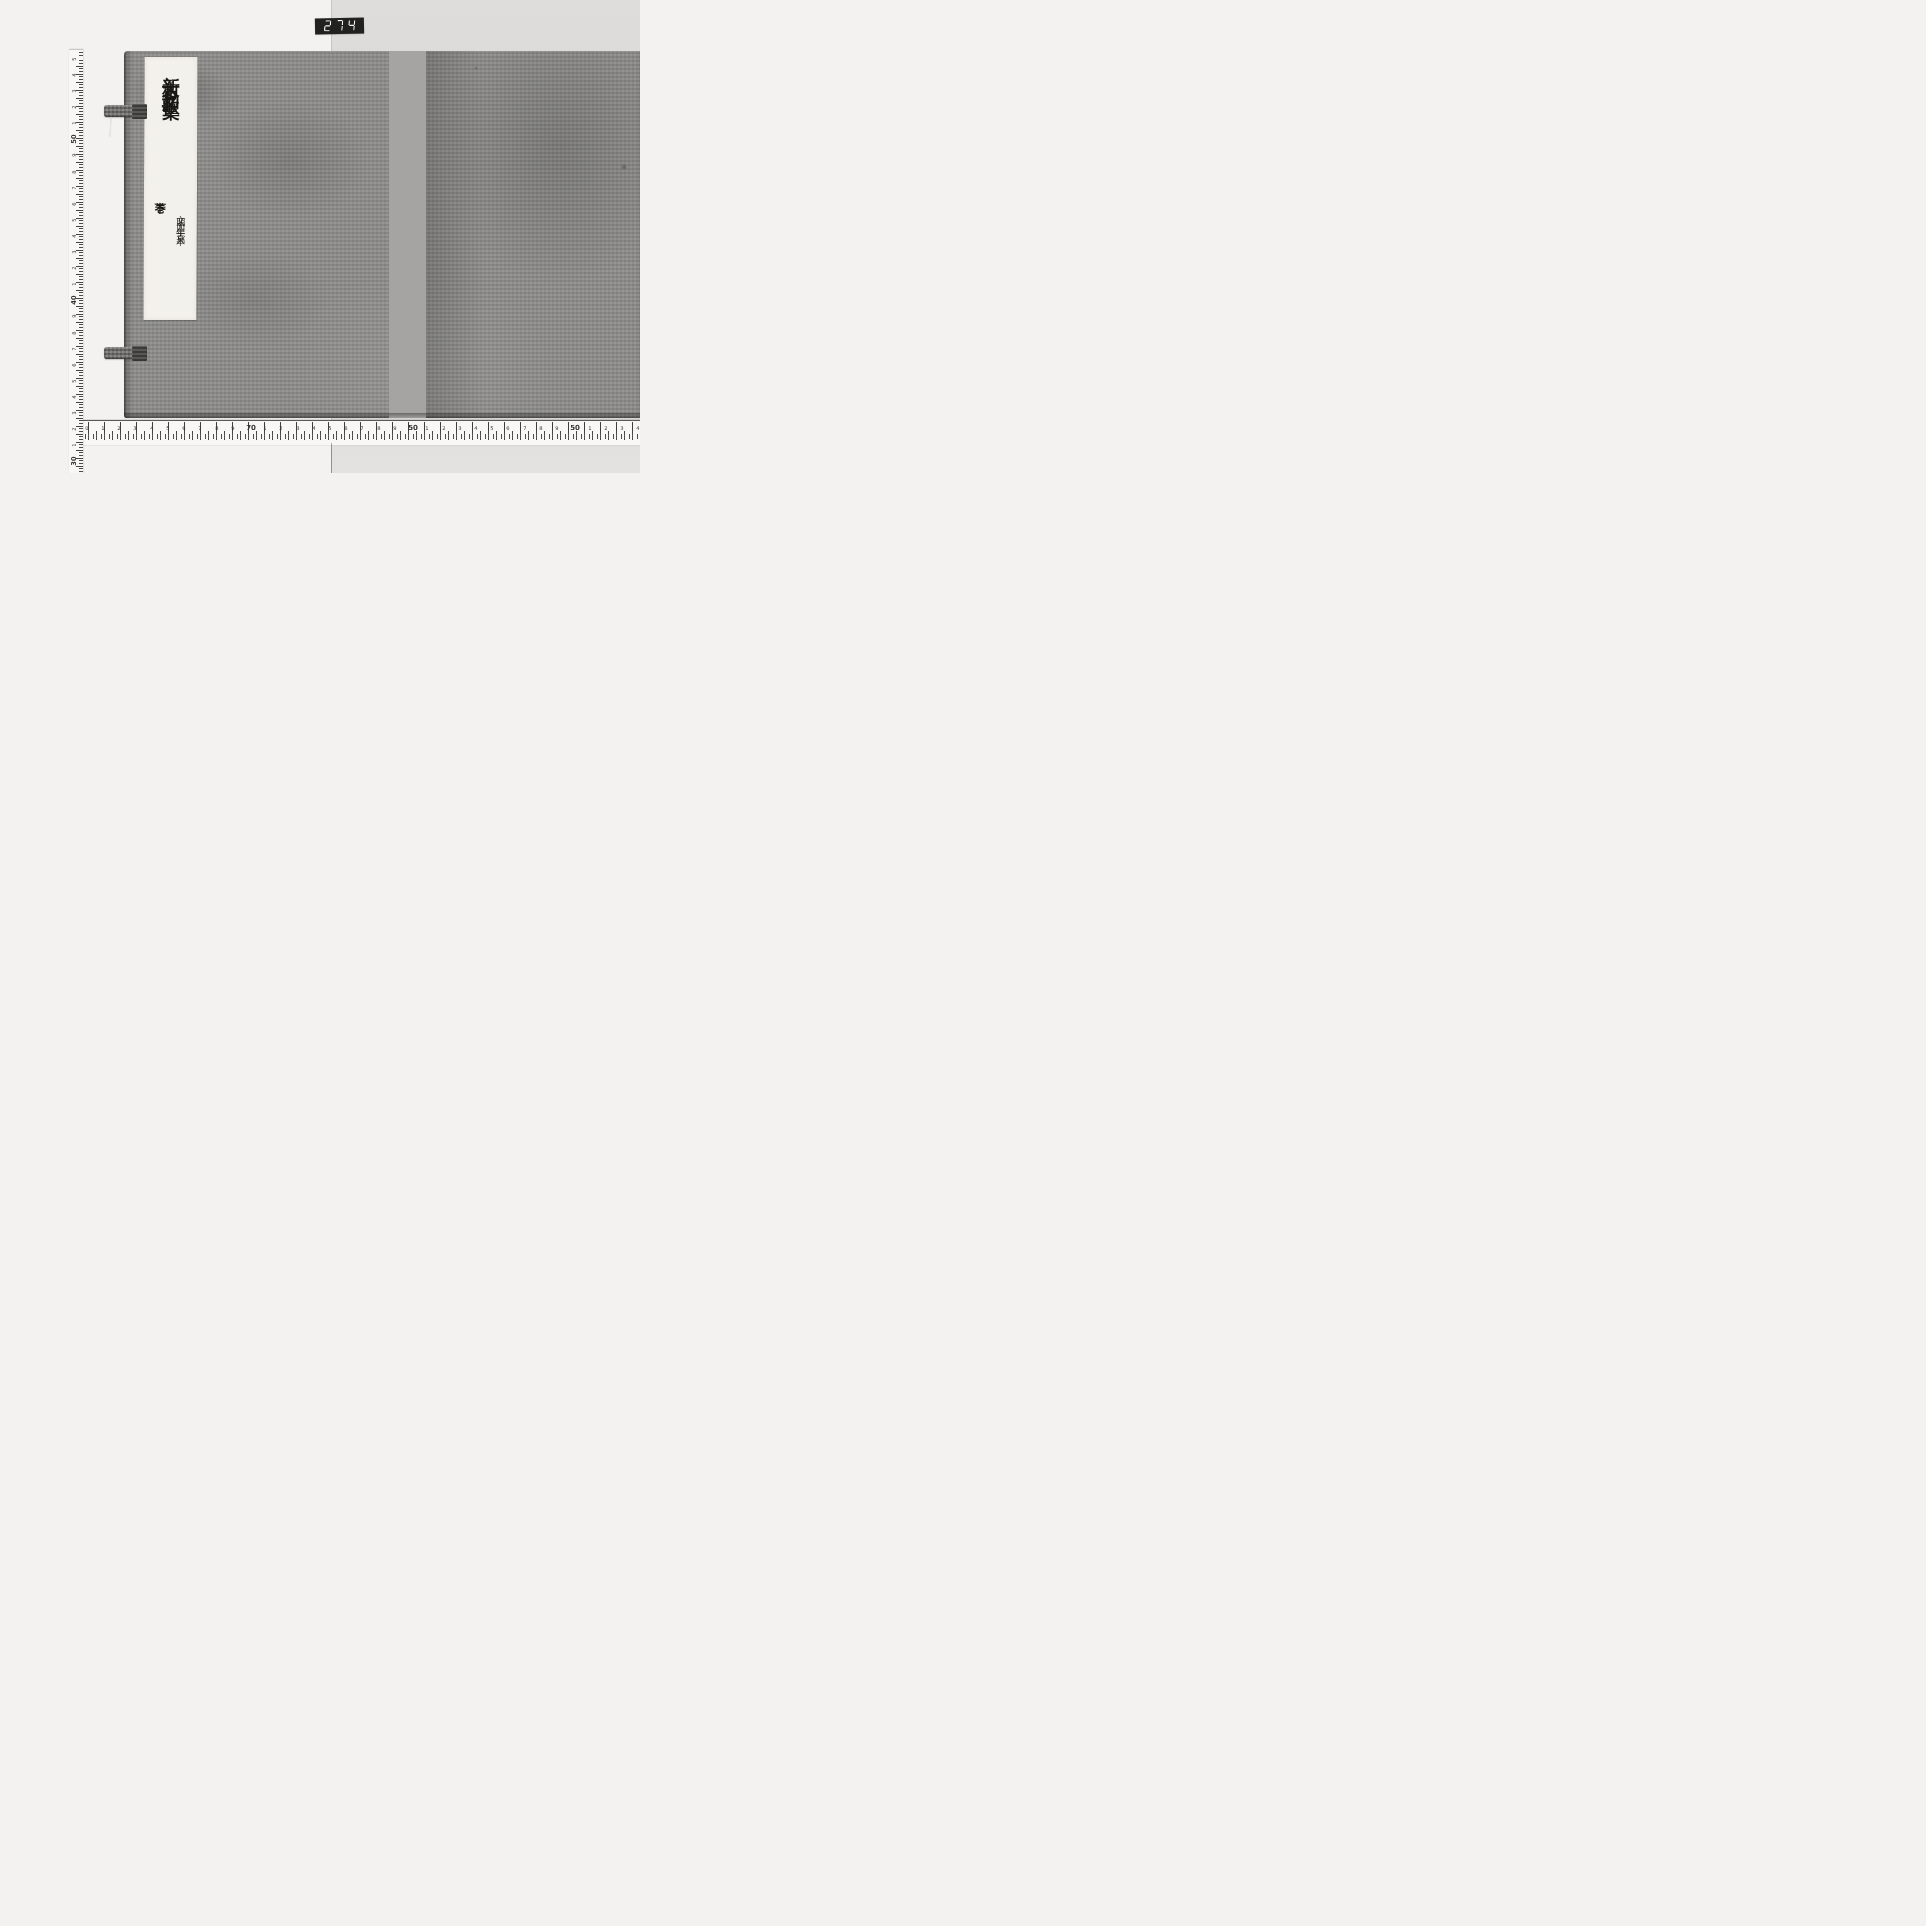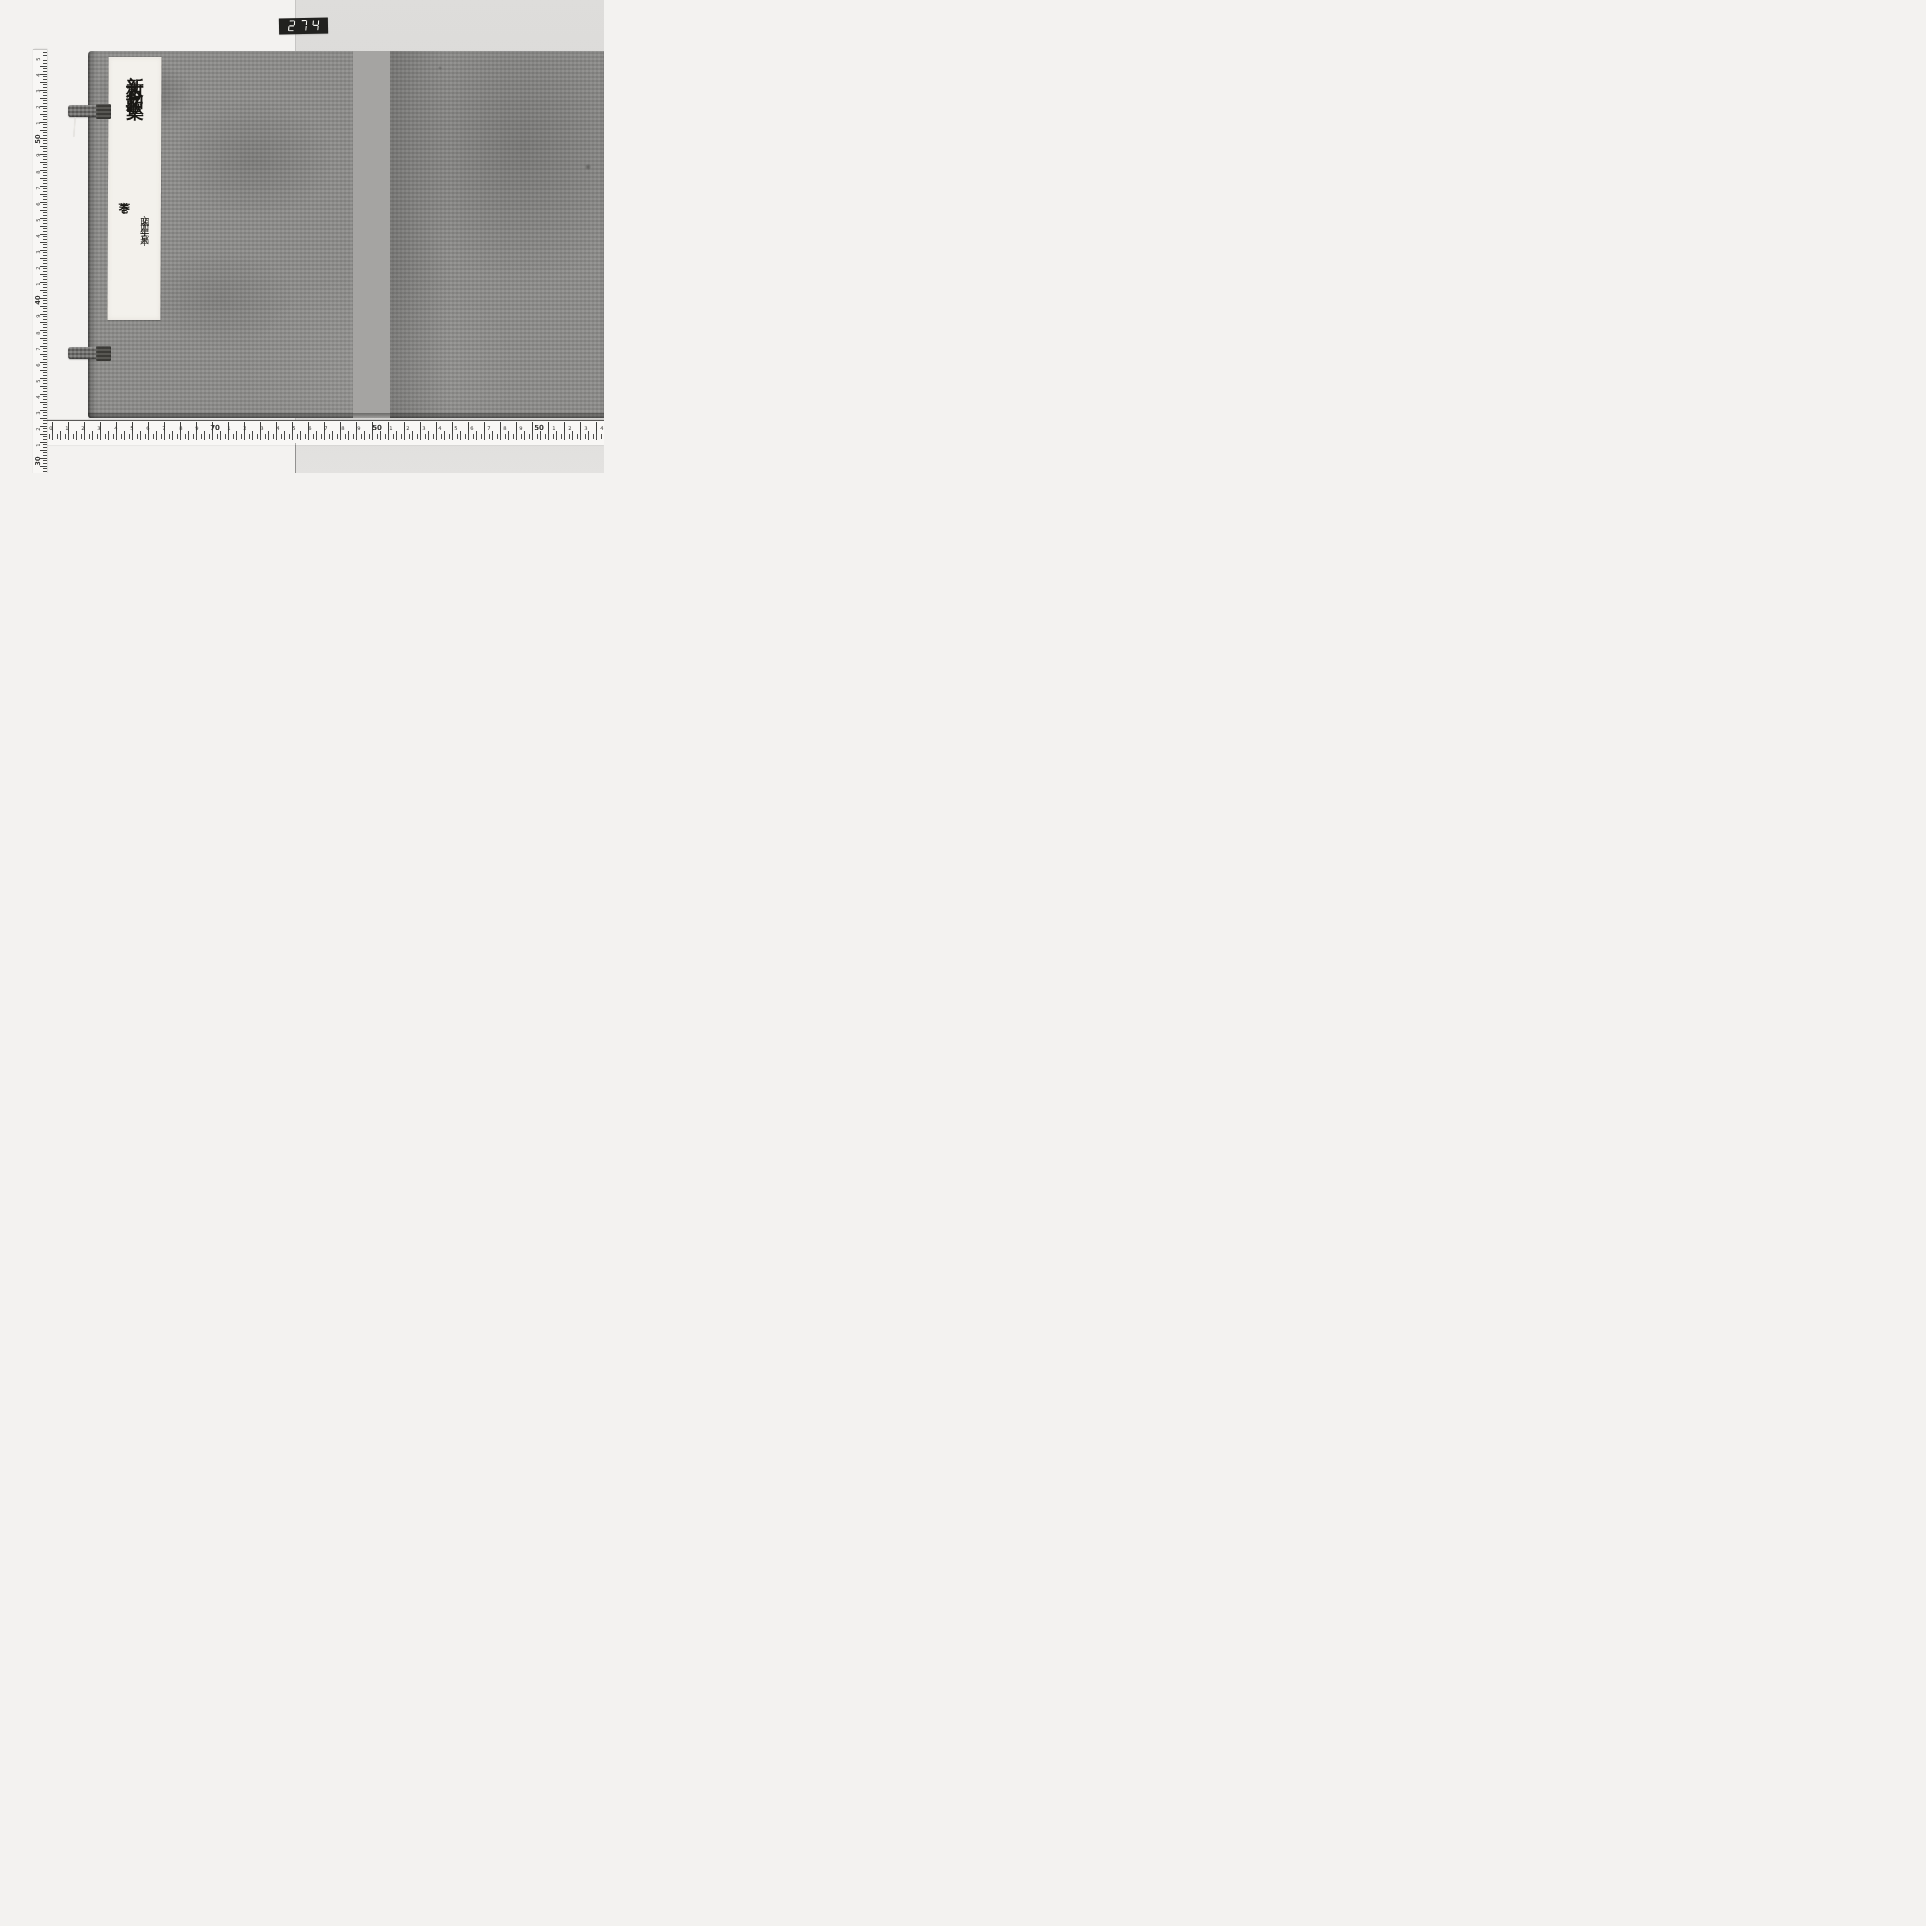--- a/index.html
+++ b/index.html
@@ -1,17 +1,17 @@
 <!DOCTYPE html>
 <html style="font-size:6.2px"><head>
 <meta charset="utf-8">
 <style>
   html,body{margin:0;padding:0;background:#f3f2f0;}
   .stage{position:relative;width:604px;height:473px;overflow:hidden;
-         font-family:"DejaVu Sans","Liberation Sans",sans-serif;background:#f3f2f0;}
+         font-family:"DejaVu Sans","Liberation Sans",sans-serif;background:#f3f2f0;margin-left:36px;}
 
   
   .bg-right{position:absolute;left:295px;top:0;width:309px;height:473px;
             background:linear-gradient(180deg,#dedddb 0%,#d7d6d4 55%,#e3e2e0 100%);}
   .seam{position:absolute;left:295px;top:0;width:0.8px;height:473px;background:rgba(80,80,78,.16);}
   .seam-low{position:absolute;left:295px;top:443px;width:0.8px;height:30px;background:rgba(55,55,53,.38);}
 
   
   .plate{position:absolute;left:279px;top:18px;width:49px;height:16px;background:#21211f;
          transform:rotate(-1.2deg);display:flex;align-items:center;justify-content:center;gap:5px;

